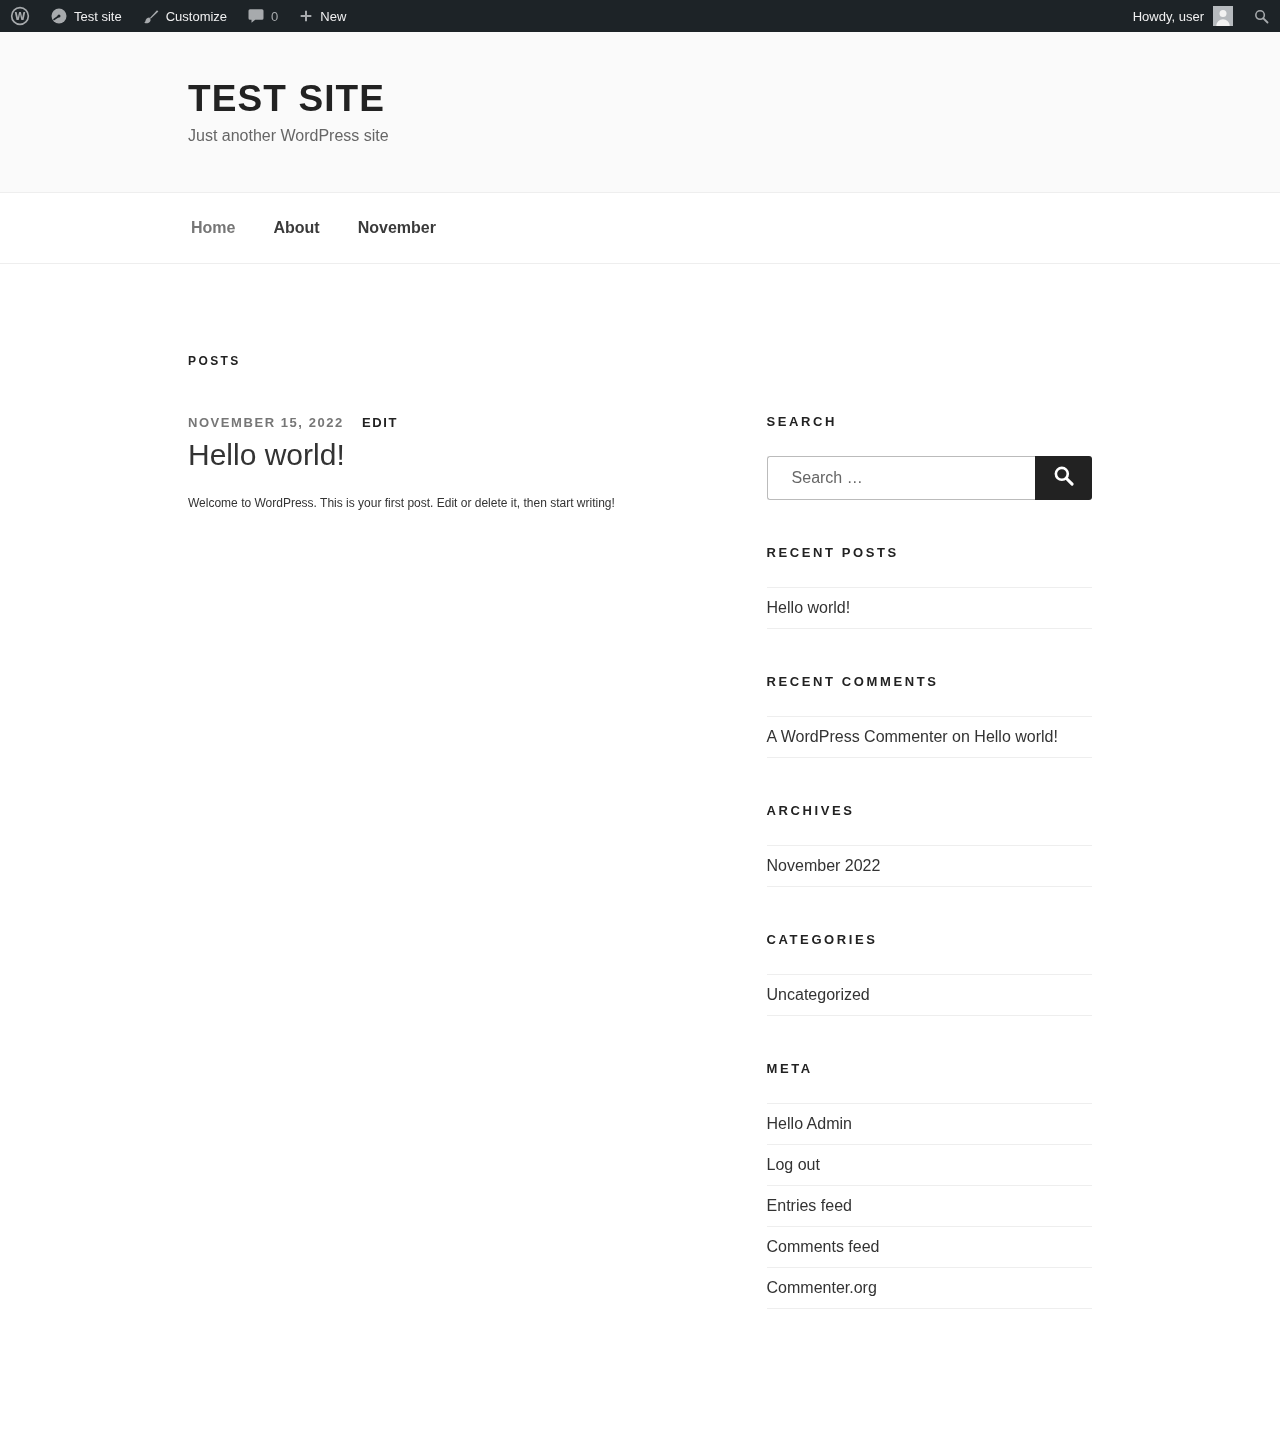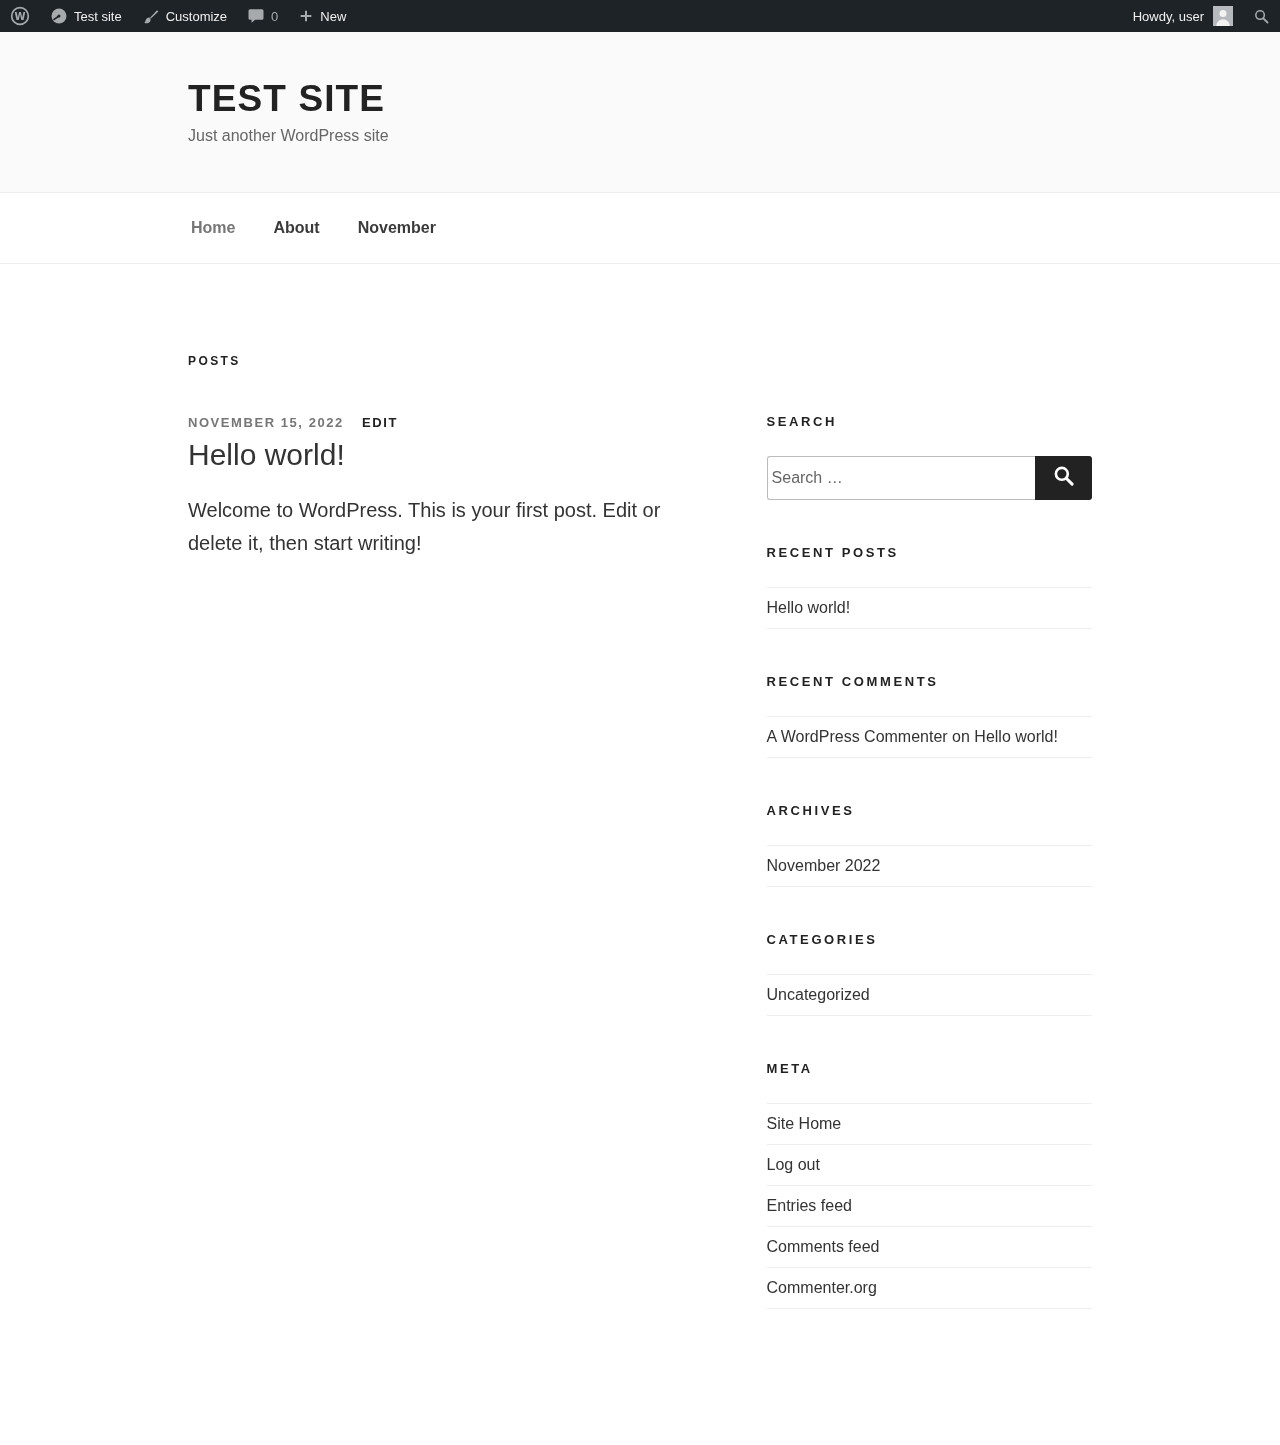--- a/index.html
+++ b/index.html
@@ -115,21 +115,21 @@
   .edit-link { color: #222; margin-left: 13px; }
   .entry-title {
     margin-top: 6px;
     font-size: 30px;
     font-weight: 300;
     color: #333;
     line-height: 1.25;
   }
   .entry-body {
     margin-top: 21px;
-    font-size: 20px;
+    font-size: 12px;
     line-height: 1.66;
     color: #333;
   }
 
   
   .widget { margin-bottom: 45px; }
   .widget-title {
     font-size: 13px;
     font-weight: 700;
     letter-spacing: 0.2em;
@@ -153,21 +153,21 @@
   .search-form {
     margin-top: 26px;
     display: flex;
   }
   .search-field {
     flex: 1;
     height: 44px;
     border: 1px solid #bbb;
     border-right: none;
     border-radius: 3px 0 0 3px;
-    padding: 0 4px;
+    padding: 0 24px;
     font-size: 16px;
     font-family: "Liberation Sans", "DejaVu Sans", sans-serif;
     color: #444;
     outline: none;
     background: #fff;
   }
   .search-field::placeholder { color: #666; opacity: 1; }
   .search-submit {
     width: 57px;
     height: 44px;
@@ -344,21 +344,21 @@
         <li>
           <a>Uncategorized</a>
         </li>
       </ul>
     </section>
 
     <section class="widget">
       <h2 class="widget-title">META</h2>
       <ul>
         <li>
-          <a>Site Home</a>
+          <a>Hello Admin</a>
         </li>
         <li>
           <a>Log out</a>
         </li>
         <li>
           <a>Entries feed</a>
         </li>
         <li>
           <a>Comments feed</a>
         </li>

